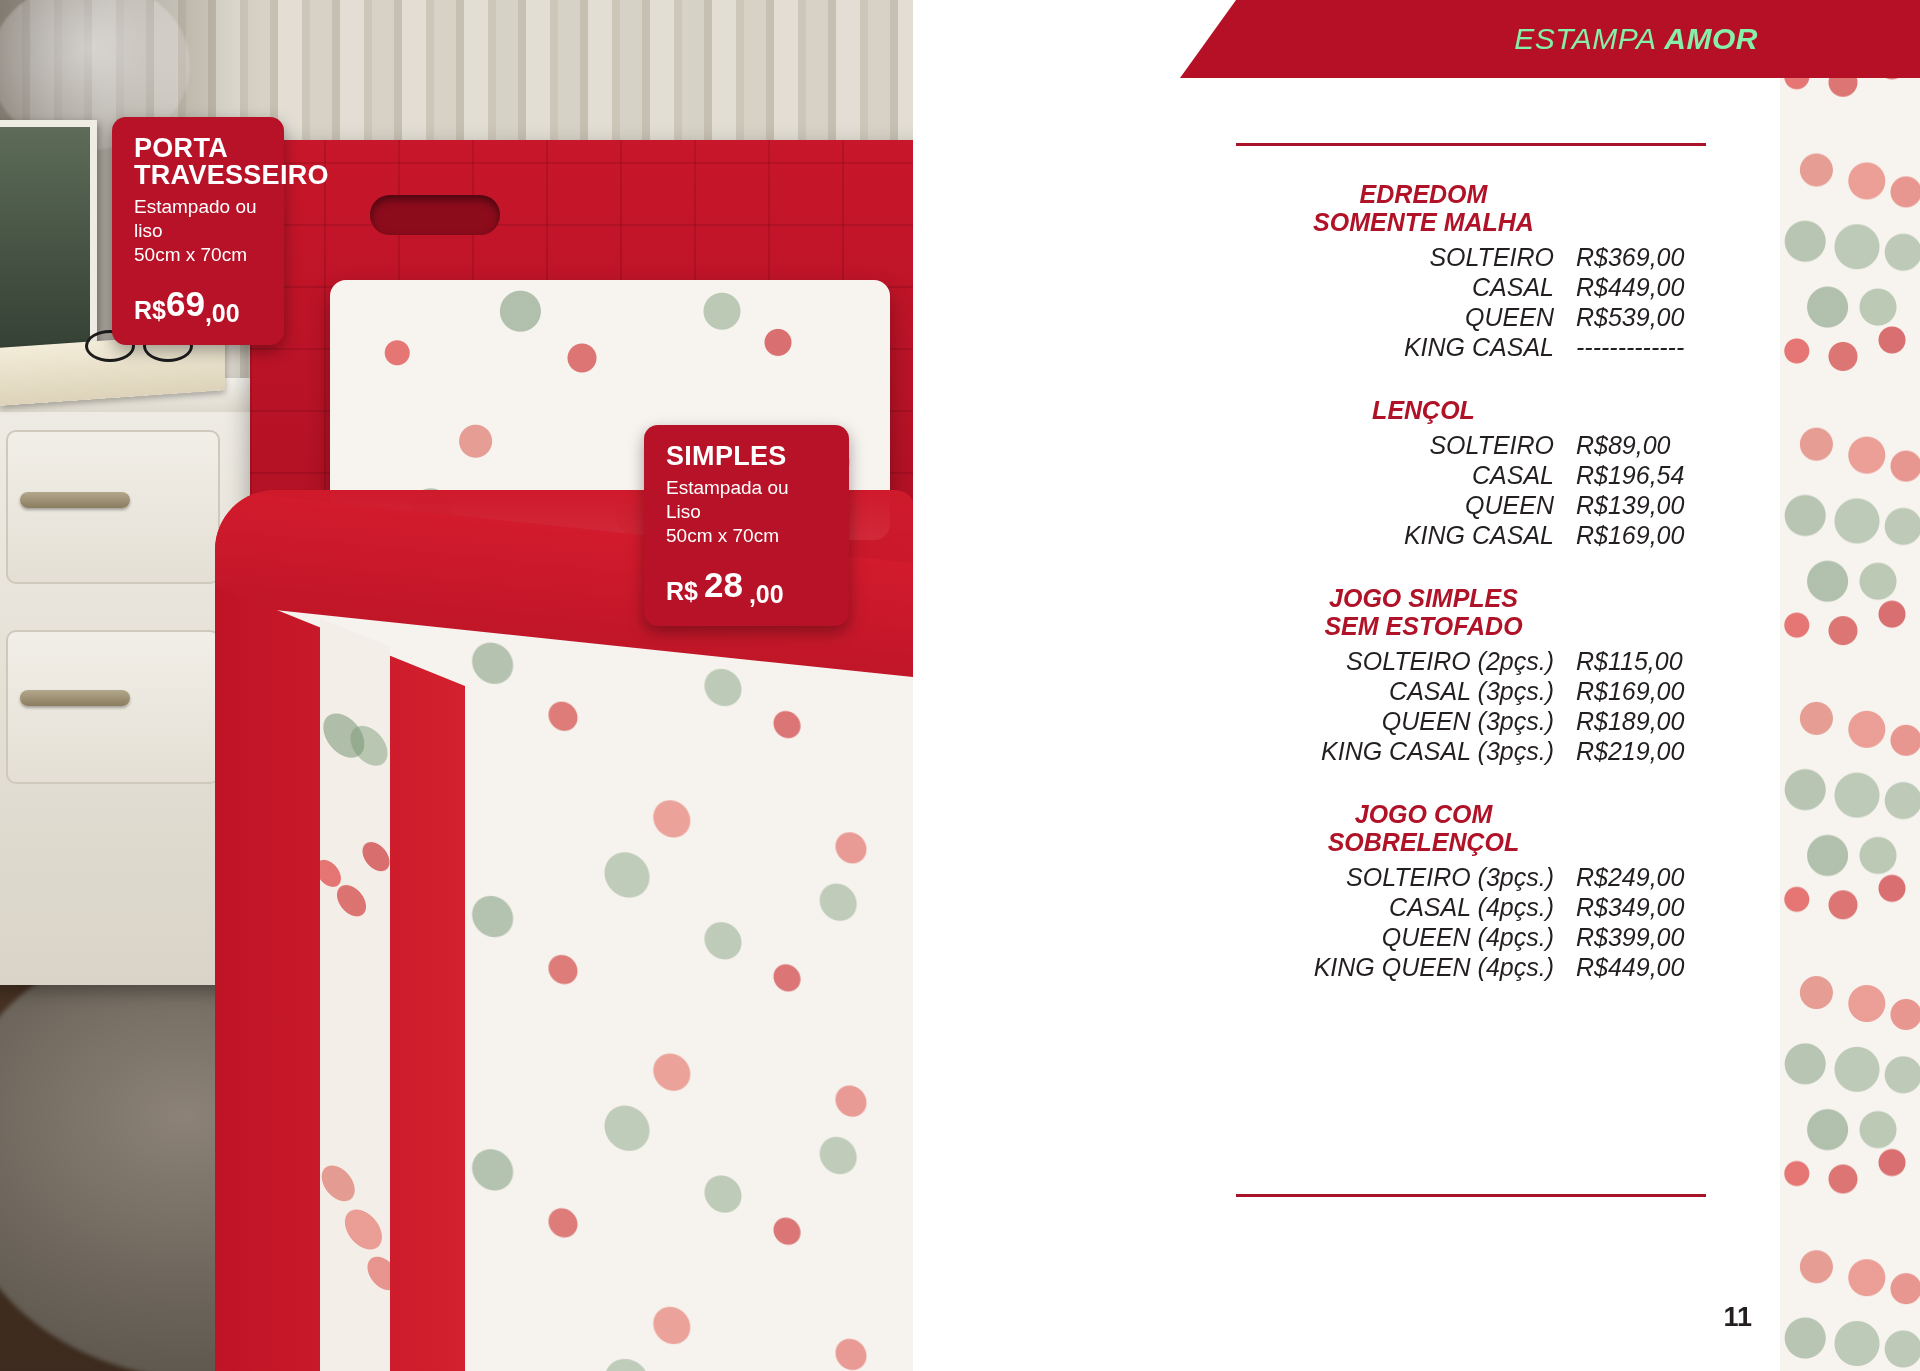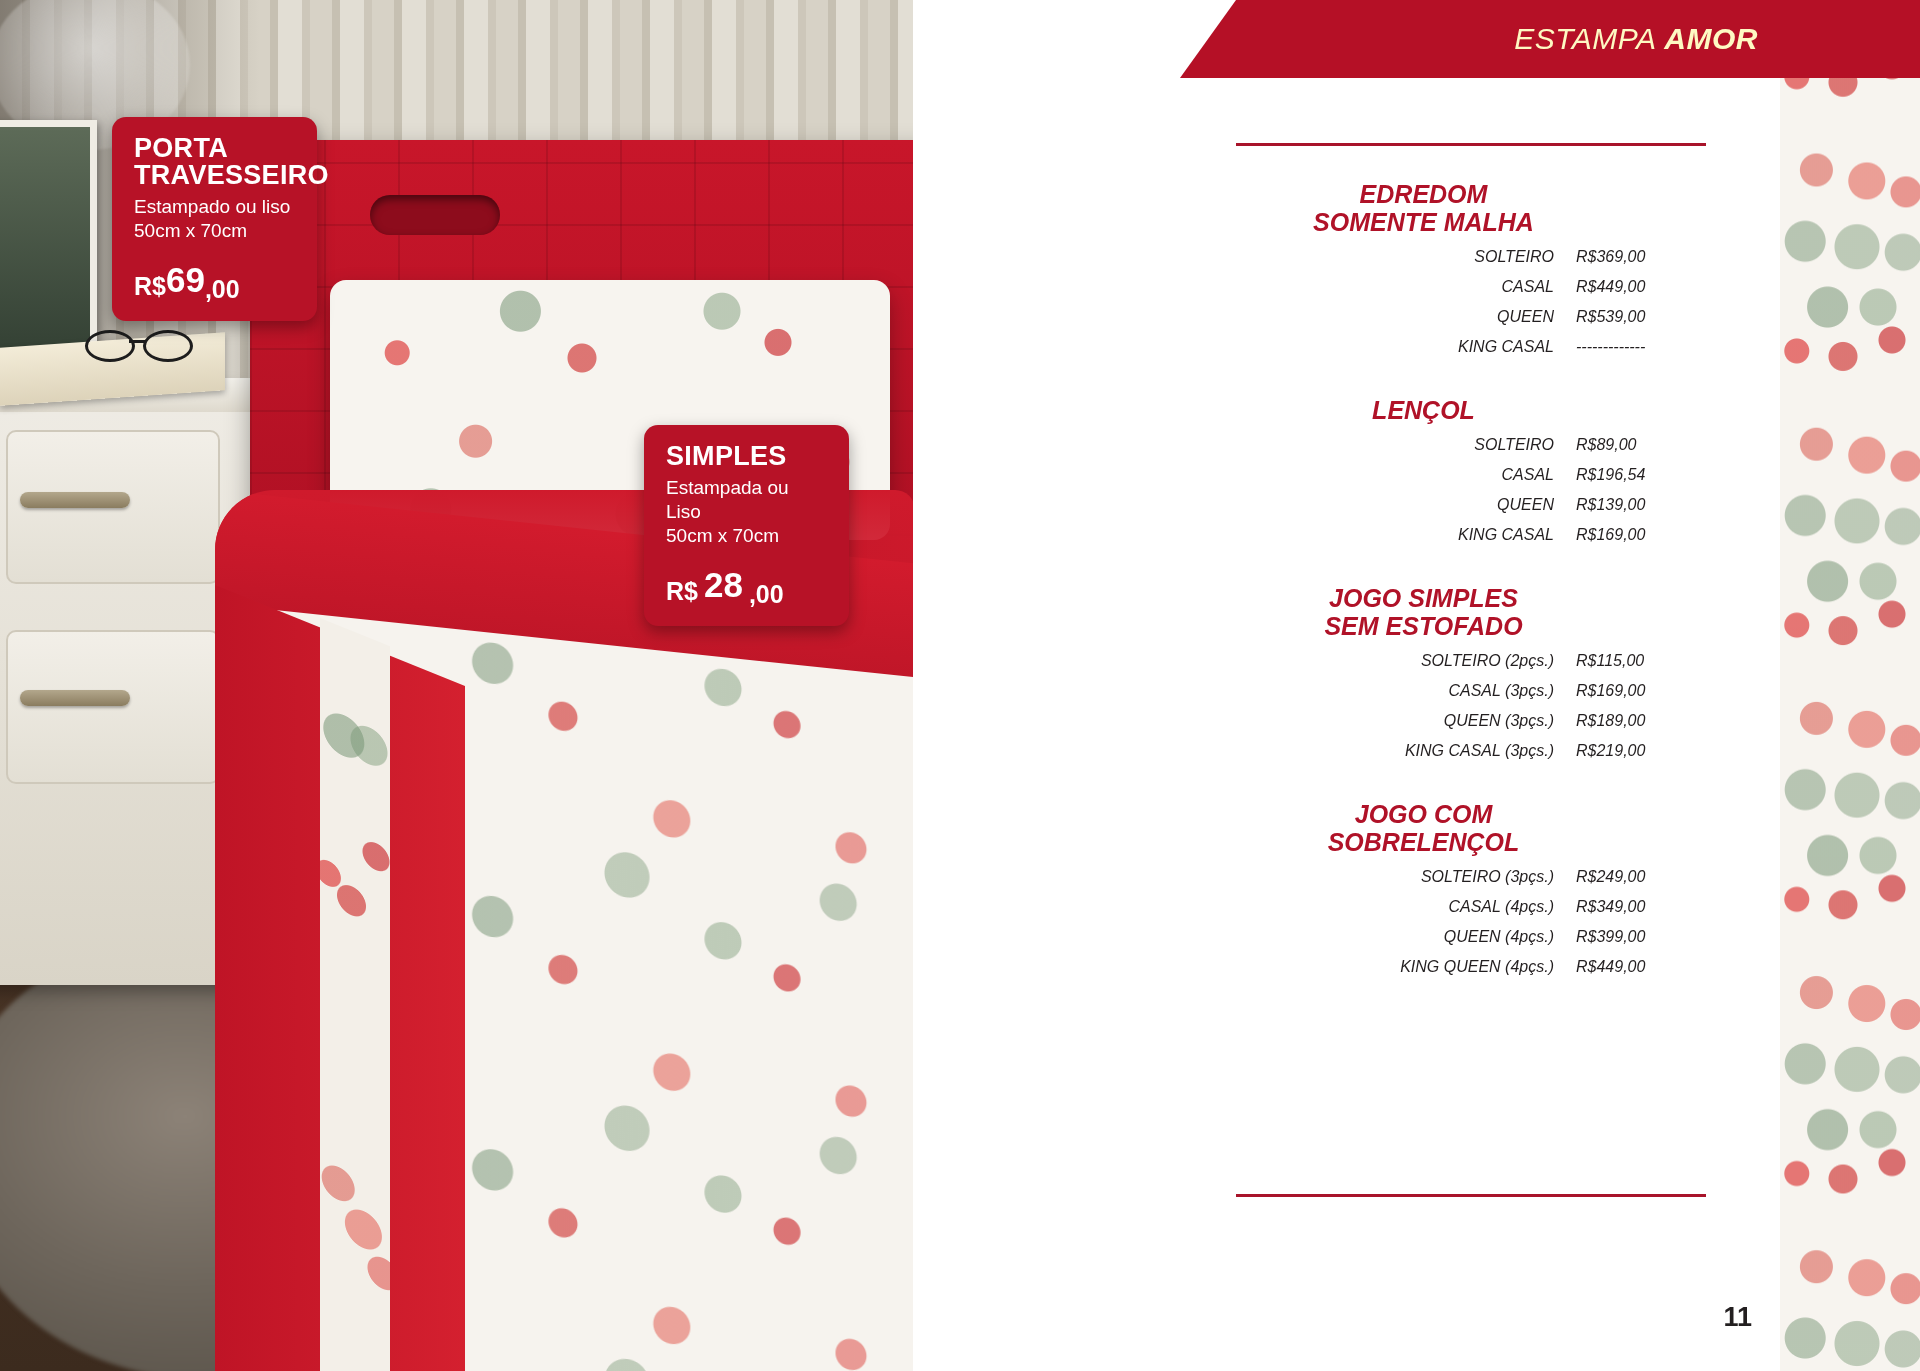--- a/index.html
+++ b/index.html
@@ -215,21 +215,21 @@
   .banner {
     position: absolute; right: 0; top: 0; width: 740px; height: 78px;
     background: #b51026;
     clip-path: polygon(56px 0, 740px 0, 740px 78px, 0 78px);
     display: flex; align-items: center; justify-content: flex-end;
     box-sizing: border-box;
     padding-right: 162px;
     z-index: 5;
   }
   .banner-text {
-    color: #fef9c3;
+    color: #86efac;
     font-size: 30px;
     font-style: italic;
     letter-spacing: .5px;
     white-space: nowrap;
   }
   .banner-text b { font-weight: 700; }
   .banner-text .light { font-weight: 400; }
 
   
   .rule {
@@ -249,21 +249,21 @@
     font-size: 25px;
     line-height: 28px;
     padding-right: 74px;
   }
   .rows { margin-top: 6px; padding-right: 74px; }
   .row {
     display: flex;
     justify-content: flex-end;
     align-items: baseline;
     font-style: italic;
-    font-size: 16px;
+    font-size: 25px;
     color: #231f20;
     line-height: 30px;
   }
   .row .label { text-align: right; }
   .row .value { width: 130px; text-align: left; padding-left: 22px; }
   .rule-bottom {
     position: absolute; left: 1141px; top: 1194px; width: 639px;
   }
   .page-num {
     position: absolute; right: 168px; bottom: 38px;
@@ -288,21 +288,21 @@
     font-size: 19px; font-weight: 400; line-height: 24px; margin-top: 6px;
   }
   .tag .t-price {
     margin-top: 10px;
     display: flex; align-items: flex-end;
   }
   .tag .cur { font-size: 25px; font-weight: 700; line-height: 42px; }
   .tag .amount { font-size: 35px; font-weight: 700; line-height: 54px; }
   .tag .cents { font-size: 25px; font-weight: 700; line-height: 36px; }
 
-  #tag-porta { left: 112px; top: 117px; width: 205px; }
+  #tag-porta { left: 112px; top: 117px; width: 172px; }
   #tag-fronha { left: 644px; top: 425px; width: 205px; }
 </style>
 </head>
 <body>
 
 <div class="photo-pane">
   <div class="wallpaper"></div>
   <div class="wall-shadow"></div>
   <div class="lamp"></div>
   <div class="floor"></div>

